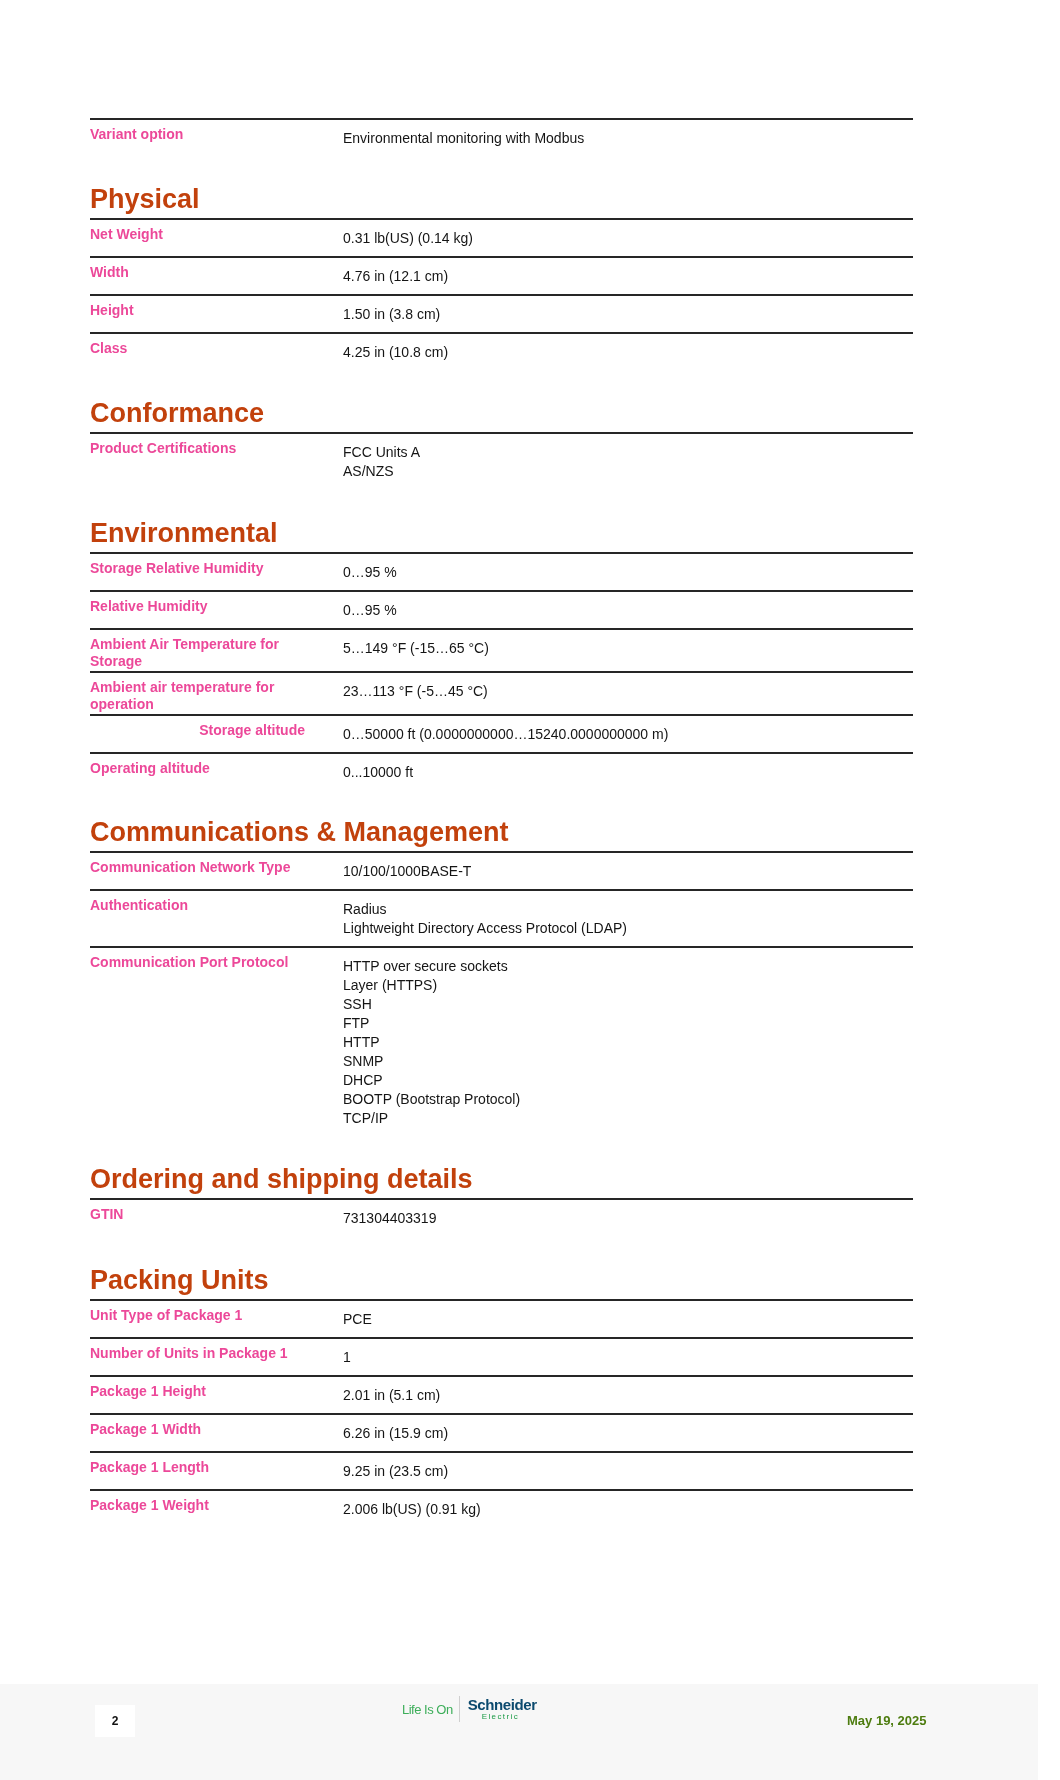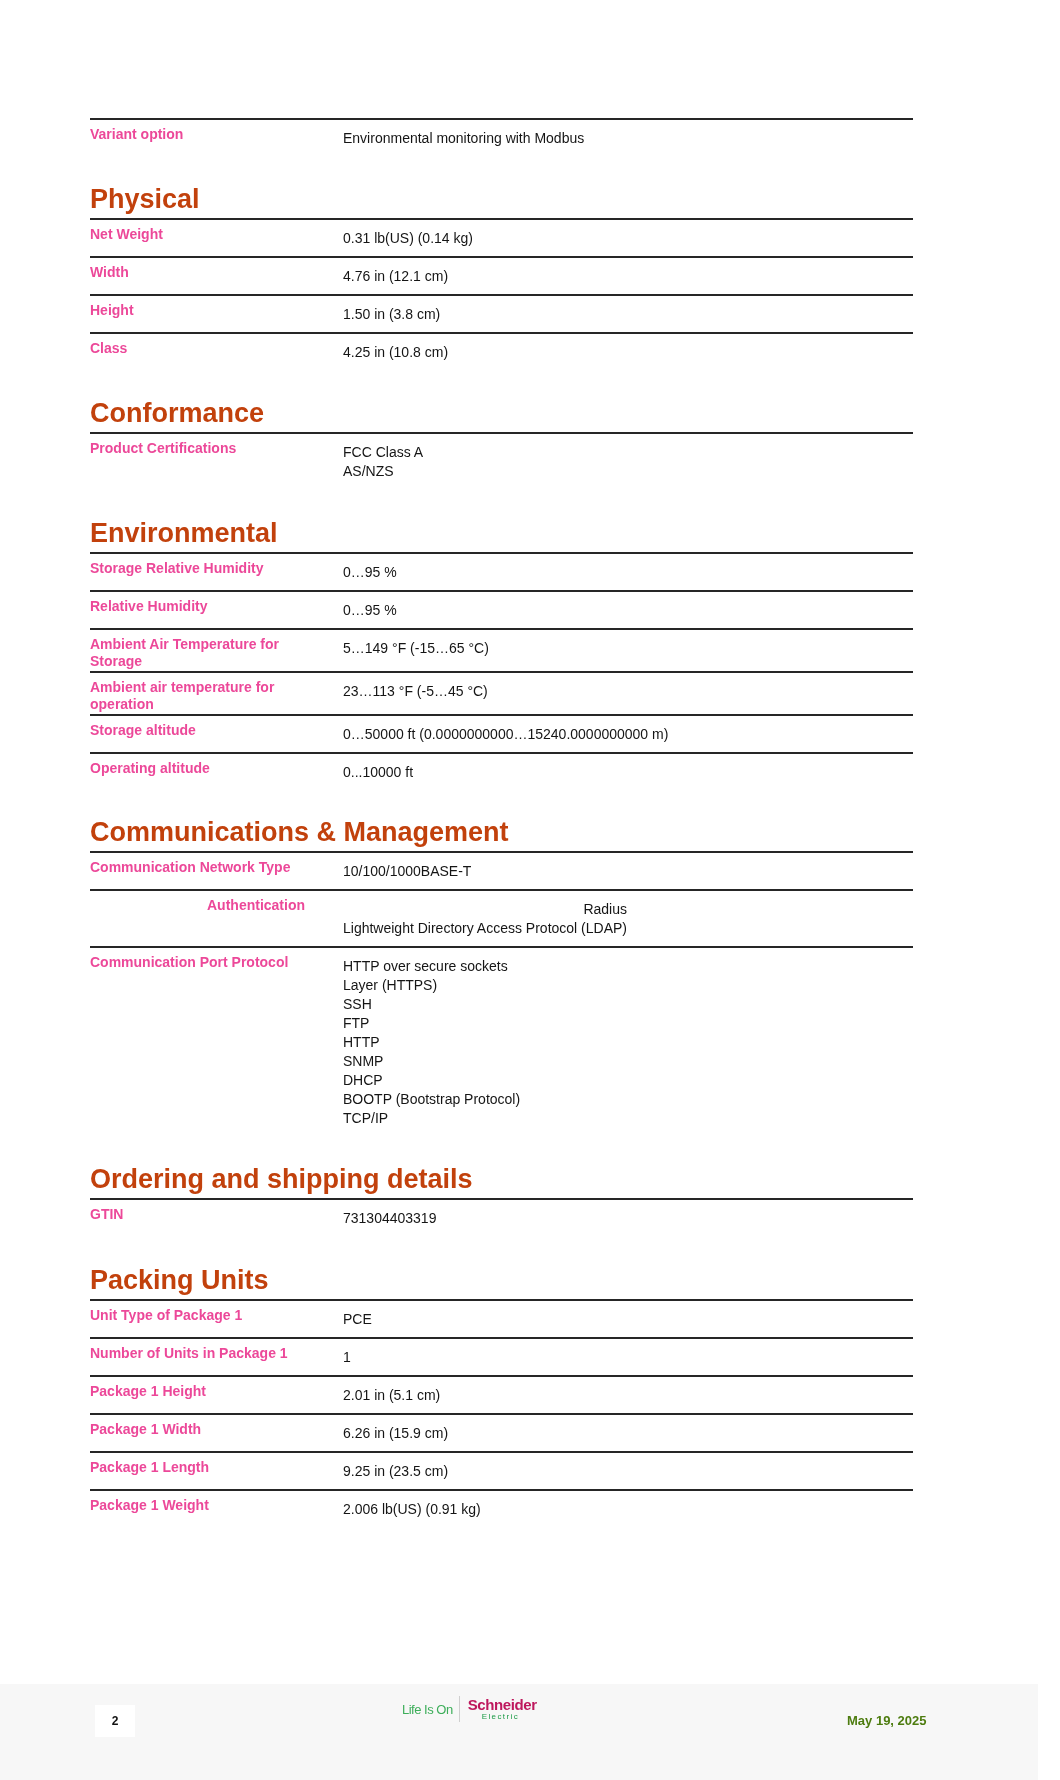--- a/index.html
+++ b/index.html
@@ -27,21 +27,21 @@
     position:absolute; left:0; top:1684px; width:1038px; height:96px; background:#f7f7f7;
   }
   .page-num {
     position:absolute; left:95px; top:21px; width:40px; height:32px; background:#ffffff;
     font-size:12px; font-weight:bold; text-align:center; line-height:32px;
   }
   .logo { position:absolute; left:402px; top:11px; height:28px; display:flex; align-items:center; }
   .tagline { color:#3dae5a; font-size:13px; letter-spacing:-0.5px; }
   .logo-sep { width:1px; height:26px; background:#cfcfcf; margin:0 8px 0 6px; }
   .brand { display:flex; flex-direction:column; line-height:1; }
-  .brand-name { color:#be185d; font-size:15px; font-weight:bold; letter-spacing:-0.4px; }
+  .brand-name { color:#0c4a6e; font-size:15px; font-weight:bold; letter-spacing:-0.4px; }
   .brand-sub { color:#1a9a45; font-size:8px; letter-spacing:1.4px; margin-left:14px; margin-top:1px; }
   .date {
     position:absolute; left:847px; top:29px; font-size:13px; font-weight:bold; color:#4d7c0f;
   }
 </style>
 </head>
 <body>
 
 <div class="section" style="top:118px;">
   <div class="row" style="height:101px;">
@@ -78,21 +78,21 @@
         <div>4.25 in (10.8 cm)</div>
       </div>
   </div>
 </div>
 
 <div class="section" style="top:432px;">
   <h2 class="section-title">Conformance</h2>
   <div class="row" style="height:60px;">
     <div class="label">Product Certifications</div>
     <div class="value">
-      <div>FCC Class A</div>
+      <div>FCC Units A</div>
       <div>AS/NZS</div>
     </div>
   </div>
 </div>
 
 <div class="section" style="top:552px;">
   <h2 class="section-title">Environmental</h2>
   <div class="row" style="height:38px;">
     <div class="label">Storage Relative Humidity</div>
     <div class="value">
@@ -110,21 +110,21 @@
     <div class="value">
         <div>5…149 °F (-15…65 °C)</div>
       </div>
   </div>
   <div class="row" style="height:43px;">
     <div class="label">Ambient air temperature for operation</div>
     <div class="value">
         <div>23…113 °F (-5…45 °C)</div>
       </div>
   </div>
-  <div class="row" style="height:38px;">
+  <div class="row" style="height:38px;text-align:right;">
     <div class="label">Storage altitude</div>
     <div class="value">
         <div>0…50000 ft (0.0000000000…15240.0000000000 m)</div>
       </div>
   </div>
   <div class="row" style="height:38px;">
     <div class="label">Operating altitude</div>
     <div class="value">
         <div>0...10000 ft</div>
       </div>
@@ -132,21 +132,21 @@
 </div>
 
 <div class="section" style="top:851px;">
   <h2 class="section-title">Communications &amp; Management</h2>
   <div class="row" style="height:38px;">
     <div class="label">Communication Network Type</div>
     <div class="value">
         <div>10/100/1000BASE-T</div>
       </div>
   </div>
-  <div class="row" style="height:57px;text-align:right;">
+  <div class="row" style="height:57px;">
     <div class="label">Authentication</div>
     <div class="value">
       <div>Radius</div>
       <div>Lightweight Directory Access Protocol (LDAP)</div>
     </div>
   </div>
   <div class="row" style="height:190px;">
     <div class="label">Communication Port Protocol</div>
     <div class="value">
       <div>HTTP over secure sockets</div>

